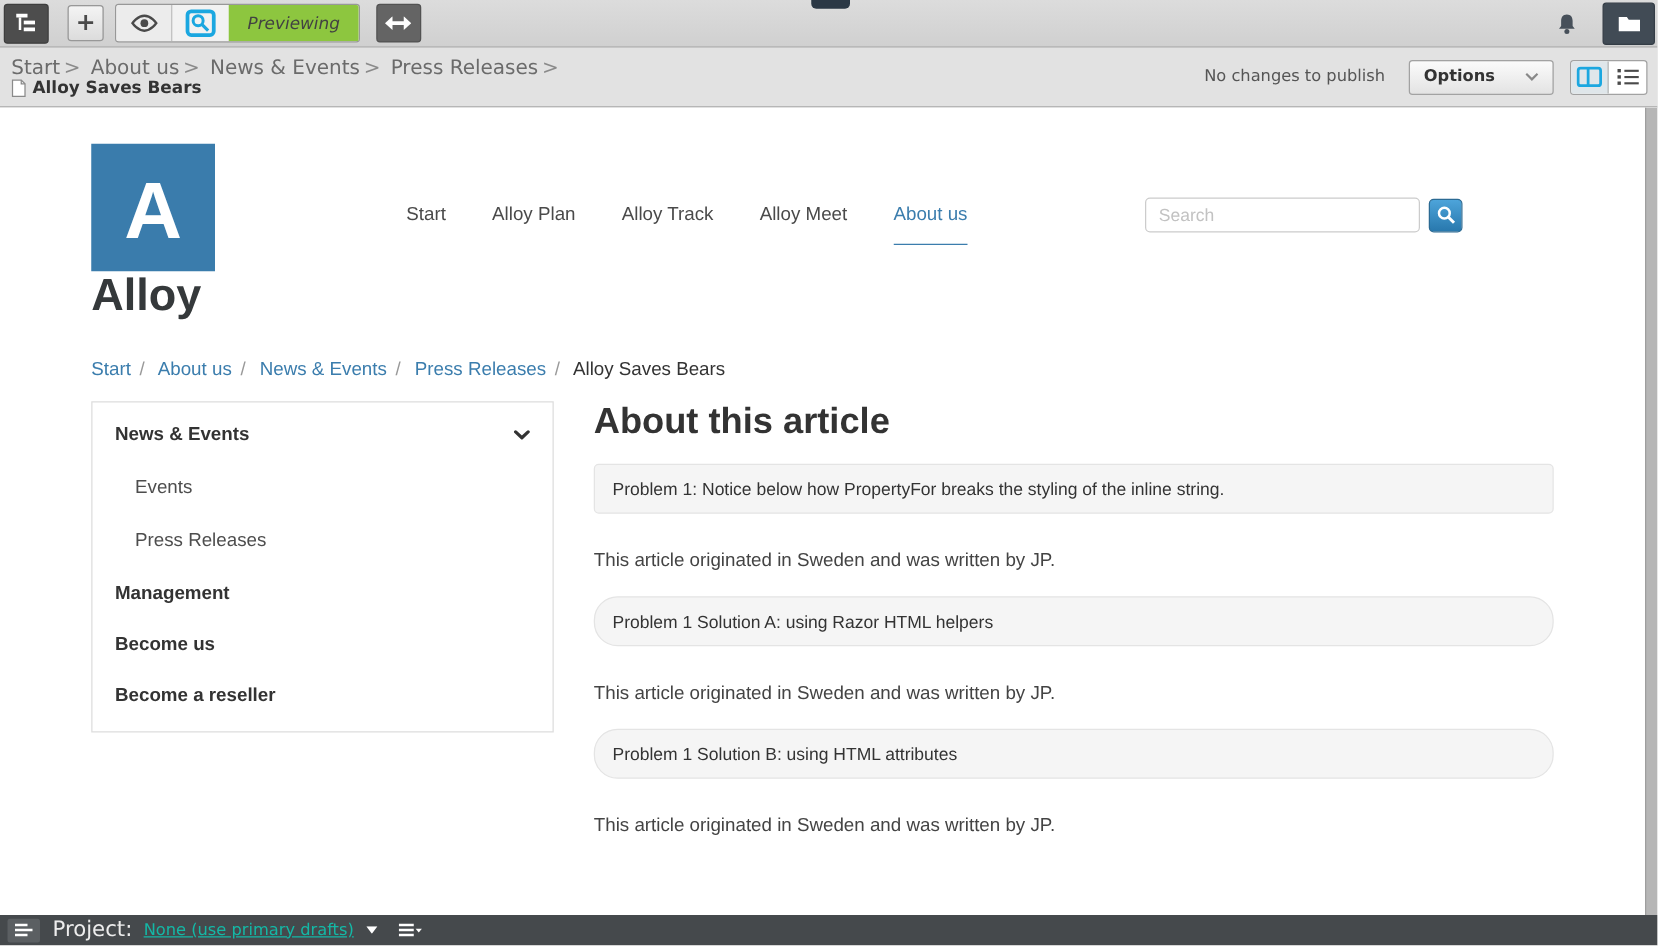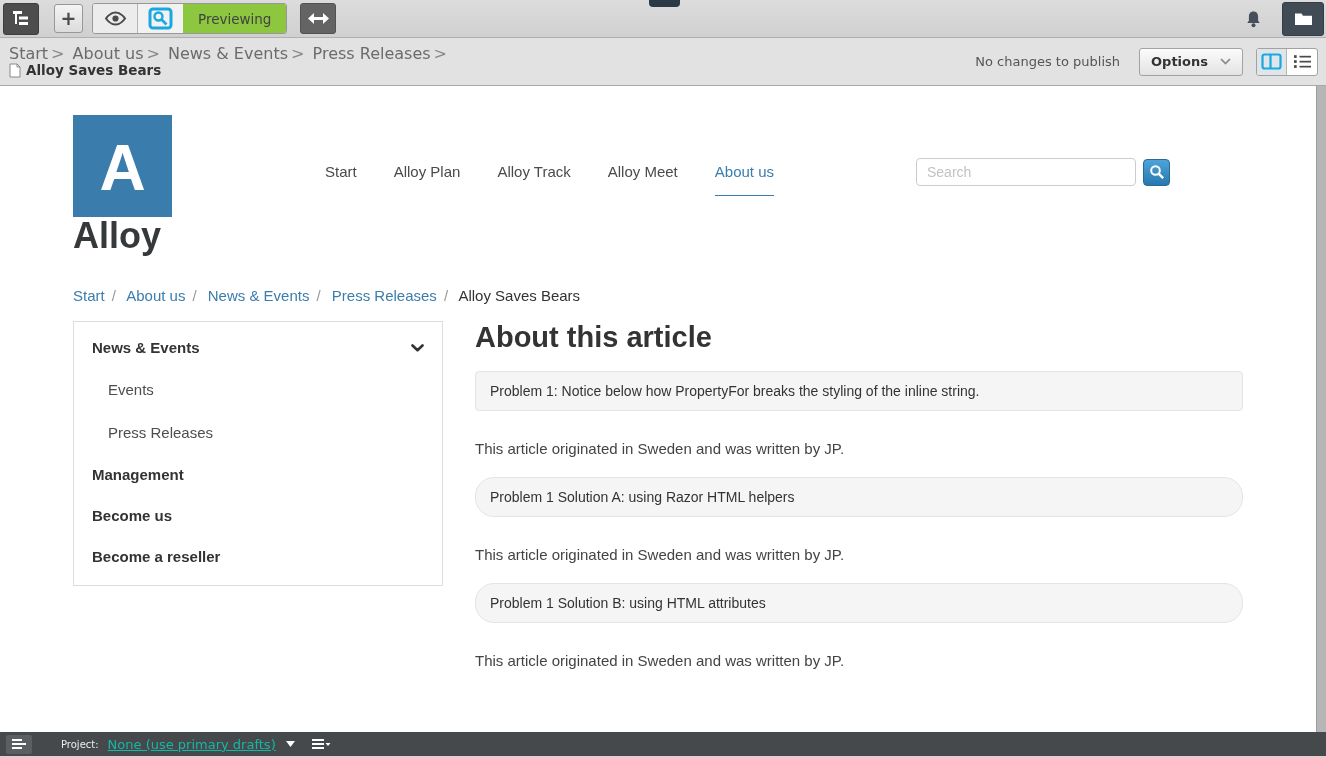--- a/index.html
+++ b/index.html
@@ -25,21 +25,21 @@
   .btn-tree { width: 36px; height: 32px; margin-left: 3px; }
   .btn-plus {
     width: 29px; height: 29px; margin-left: 15px;
     background: linear-gradient(#f4f4f4, #dcdcdc); border: 1px solid #989898;
     font-size: 19px; font-weight: bold; color: #4a4a4a; line-height: 1;
   }
   .view-group {
     display: flex; align-items: stretch; height: 31px; margin-left: 9px;
     border: 1px solid #989898; border-radius: 3px; overflow: hidden; background: #ededed;
   }
-  .seg { display: flex; align-items: center; justify-content: center; cursor: pointer; }
+  .seg { display: flex; align-items: center; justify-content: center; cursor: pointer; font-style: italic; }
   .seg-eye { width: 45px; border-right: 1px solid #b5b5b5; background: #ececec; }
   .seg-mag { width: 45px; background: #f2f2f2; }
   .seg-previewing {
     padding: 0 15px; background: #8dc63f; color: #424242;
     font-size: 13.5px; display: flex; align-items: center;
   }
   .btn-compare { width: 36px; height: 31px; margin-left: 13px; background: #646464; border: 1px solid #525252; }
   .top-center-pill {
     position: absolute; left: 649px; top: 0; width: 31px; height: 7px;
     background: #2b3845; border-radius: 0 0 4px 4px;
@@ -58,21 +58,21 @@
   }
   .ctx-left { padding-left: 9px; }
   .crumb-line { font-size: 16px; color: #6b6b6b; line-height: 17px; }
   .crumb-item { cursor: pointer; }
   .crumb-sep { color: #8a8a8a; margin: 0 3px; }
   .title-line { display: flex; align-items: center; gap: 5px; }
   .title-line .page-title { font-size: 13.5px; font-weight: bold; color: #333; }
   .ctx-right { display: flex; align-items: center; padding-right: 8px; }
   .status-text { font-size: 13px; color: #555; margin-right: 19px; }
   .options-btn {
-    height: 28px; padding: 0 11px; display: flex; align-items: center; gap: 12px;
+    height: 28px; padding: 0 11px; display: flex; align-items: center; gap: 24px;
     background: linear-gradient(#fbfbfb, #e3e3e3); border: 1px solid #a2a2a2; border-radius: 3px;
     font-size: 13px; font-weight: bold; color: #333; cursor: pointer; margin-right: 13px;
   }
   .toggle-group {
     display: flex; height: 28px; border: 1px solid #a2a2a2; border-radius: 3px;
     overflow: hidden; background: #fff;
   }
   .toggle-seg { width: 30px; display: flex; align-items: center; justify-content: center; cursor: pointer; }
   .toggle-seg.active { background: #dfe6ea; border-right: 1px solid #b5b5b5; }
 
@@ -137,21 +137,21 @@
   .article-p + .problem-box { margin-top: -1px; border-radius: 19px; }
 
   
   .project-bar {
     height: 24px; background: #45494c; display: flex; align-items: center; color: #ededed;
   }
   .pb-toggle {
     width: 26px; height: 19px; margin-left: 6px; background: #5b5f62; border-radius: 2px;
     display: flex; align-items: center; justify-content: center; cursor: pointer;
   }
-  .pb-label { font-size: 10px; margin-left: 29px; }
+  .pb-label { font-size: 17px; margin-left: 10px; }
   .pb-link {
     font-size: 13px; margin-left: 9px; text-decoration: underline; color: #14b8a6;
     display: flex; align-items: center; gap: 10px; cursor: pointer;
   }
   .pb-menu { margin-left: 17px; cursor: pointer; display: flex; align-items: center; }
 
   svg { display: block; }
 </style>
 </head>
 <body>

